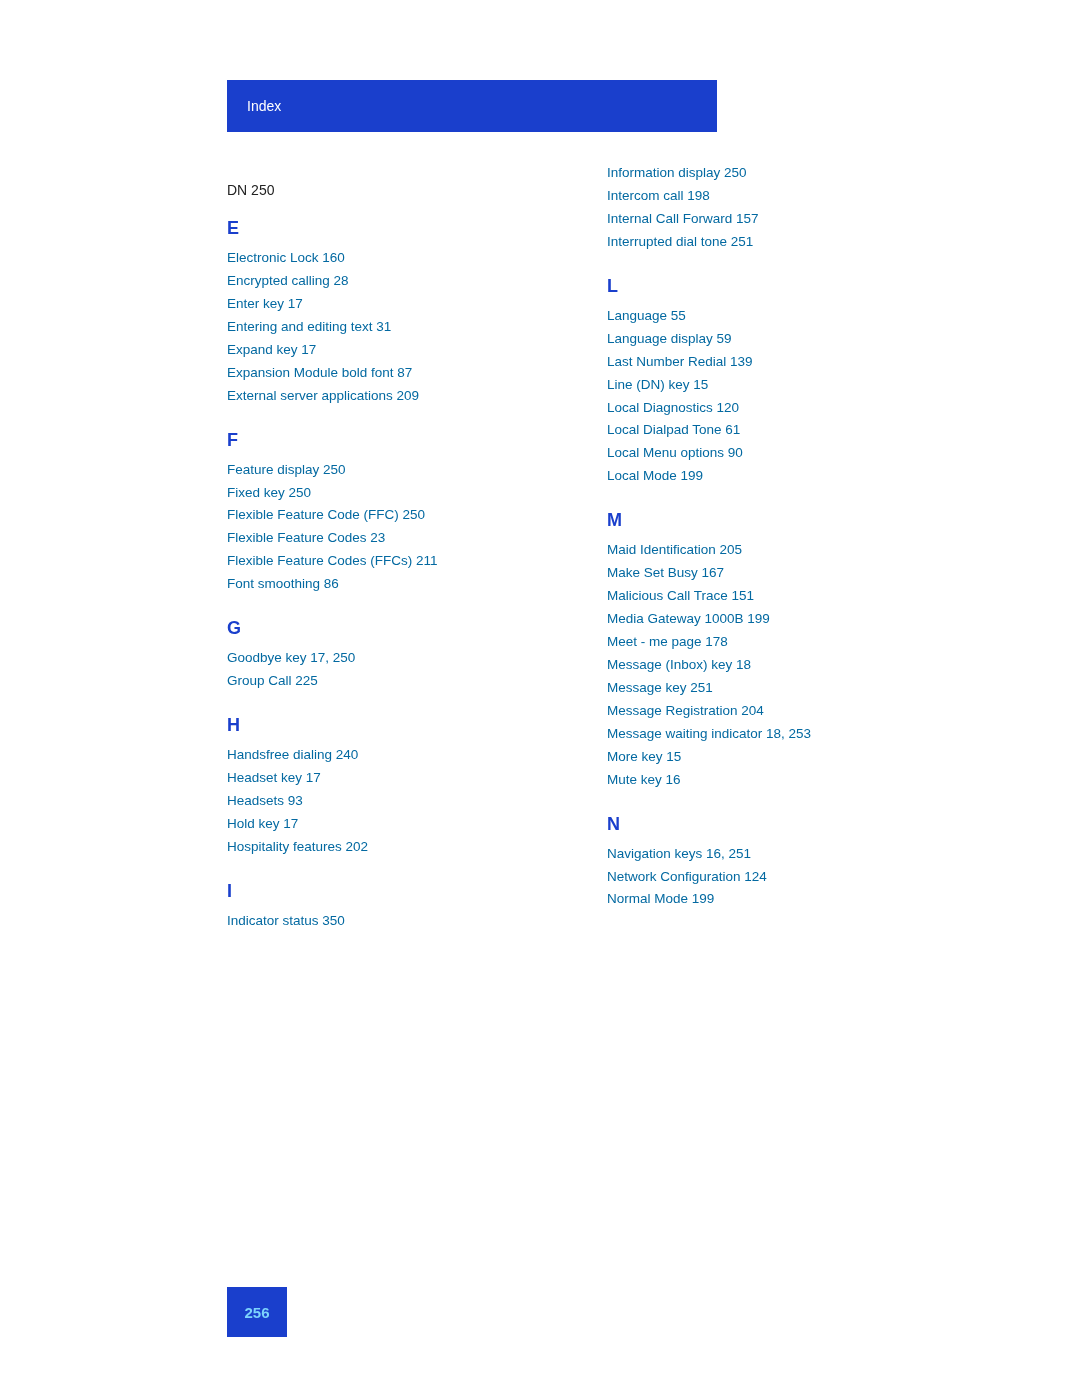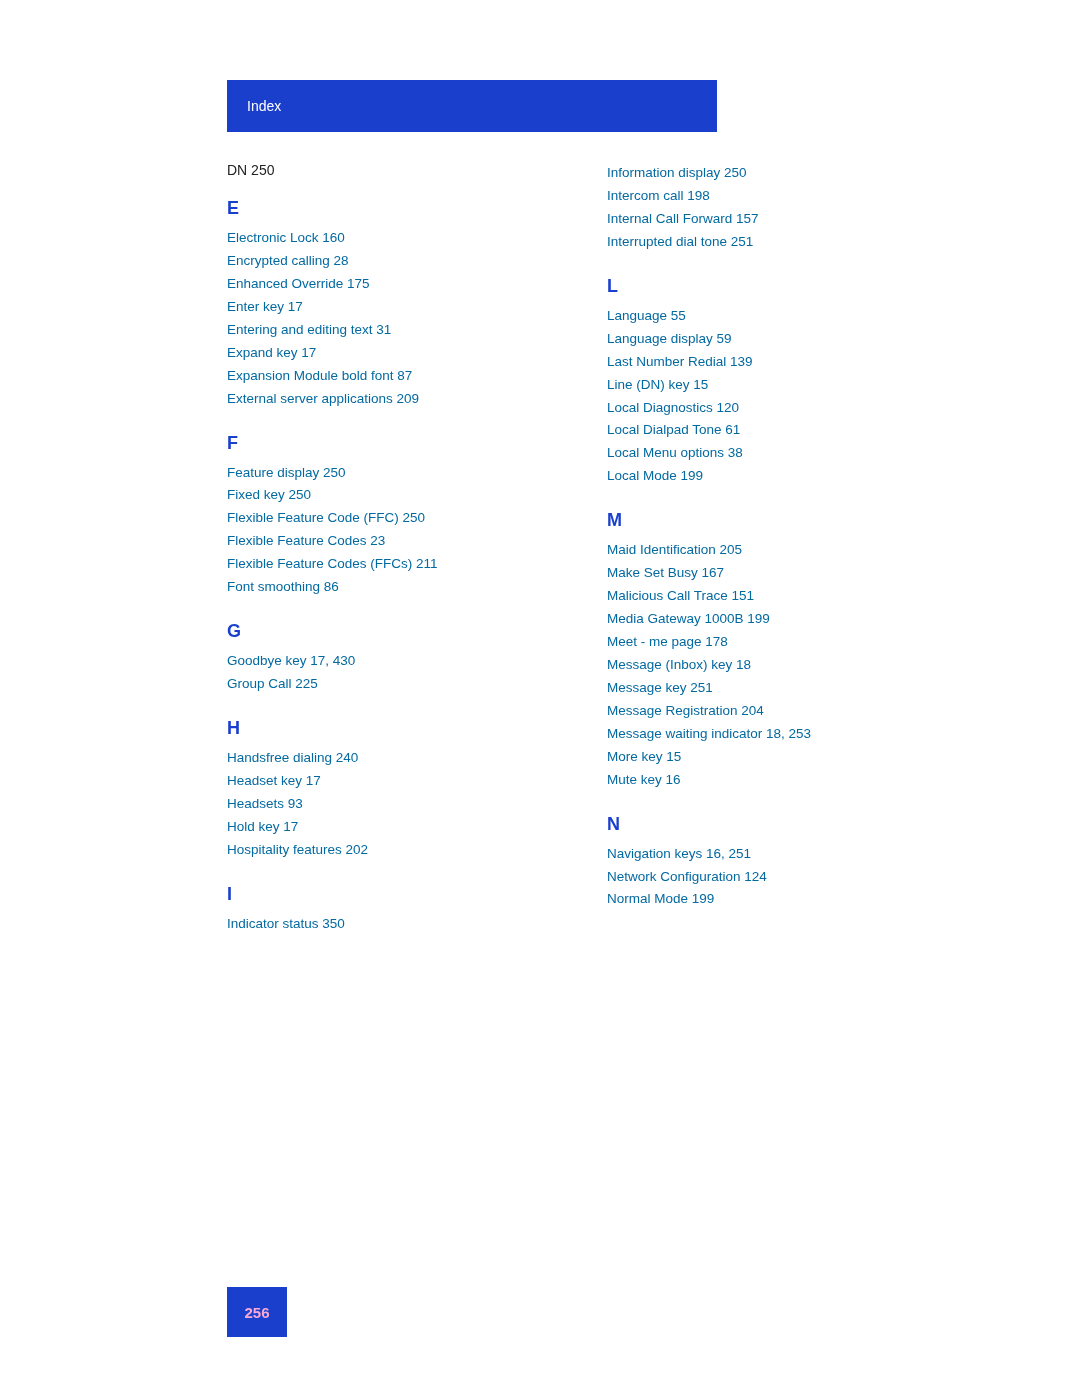--- a/index.html
+++ b/index.html
@@ -42,20 +42,21 @@
 
     .content-area {
       display: flex;
       margin-left: 227px;
       width: 750px;
     }
 
     .left-column {
       width: 370px;
       padding-right: 20px;
+      margin-top: 20px;
     }
 
     .right-column {
       width: 370px;
       padding-left: 10px;
     }
 
     .dn-line {
       margin-bottom: 20px;
       font-size: 14px;
@@ -77,21 +78,21 @@
       font-size: 13.5px;
       color: #0369a1;
       line-height: 1.7;
     }
 
     .page-number-box {
       position: absolute;
       bottom: 60px;
       left: 227px;
       background-color: #1a3fcc;
-      color: #f9a8d4;
+      color: #7dd3fc;
       width: 60px;
       height: 50px;
       display: flex;
       align-items: center;
       justify-content: center;
       font-size: 15px;
       font-weight: bold;
     }
   </style>
 </head>
@@ -106,41 +107,40 @@
   <div class="content-area">
 
     <div class="left-column">
 
       <div class="dn-line">DN 250</div>
 
       <div class="section">
         <div class="section-letter">E</div>
         <div class="index-item">Electronic Lock 160</div>
         <div class="index-item">Encrypted calling 28</div>
-        <div class="index-item">Enhanced Override 175</div>
         <div class="index-item">Enter key 17</div>
         <div class="index-item">Entering and editing text 31</div>
         <div class="index-item">Expand key 17</div>
         <div class="index-item">Expansion Module bold font 87</div>
         <div class="index-item">External server applications 209</div>
       </div>
 
       <div class="section">
         <div class="section-letter">F</div>
         <div class="index-item">Feature display 250</div>
         <div class="index-item">Fixed key 250</div>
         <div class="index-item">Flexible Feature Code (FFC) 250</div>
         <div class="index-item">Flexible Feature Codes 23</div>
         <div class="index-item">Flexible Feature Codes (FFCs) 211</div>
         <div class="index-item">Font smoothing 86</div>
       </div>
 
       <div class="section">
         <div class="section-letter">G</div>
-        <div class="index-item">Goodbye key 17, 430</div>
+        <div class="index-item">Goodbye key 17, 250</div>
         <div class="index-item">Group Call 225</div>
       </div>
 
       <div class="section">
         <div class="section-letter">H</div>
         <div class="index-item">Handsfree dialing 240</div>
         <div class="index-item">Headset key 17</div>
         <div class="index-item">Headsets 93</div>
         <div class="index-item">Hold key 17</div>
         <div class="index-item">Hospitality features 202</div>
@@ -163,21 +163,21 @@
       </div>
 
       <div class="section">
         <div class="section-letter">L</div>
         <div class="index-item">Language 55</div>
         <div class="index-item">Language display 59</div>
         <div class="index-item">Last Number Redial 139</div>
         <div class="index-item">Line (DN) key 15</div>
         <div class="index-item">Local Diagnostics 120</div>
         <div class="index-item">Local Dialpad Tone 61</div>
-        <div class="index-item">Local Menu options 38</div>
+        <div class="index-item">Local Menu options 90</div>
         <div class="index-item">Local Mode 199</div>
       </div>
 
       <div class="section">
         <div class="section-letter">M</div>
         <div class="index-item">Maid Identification 205</div>
         <div class="index-item">Make Set Busy 167</div>
         <div class="index-item">Malicious Call Trace 151</div>
         <div class="index-item">Media Gateway 1000B 199</div>
         <div class="index-item">Meet - me page 178</div>

